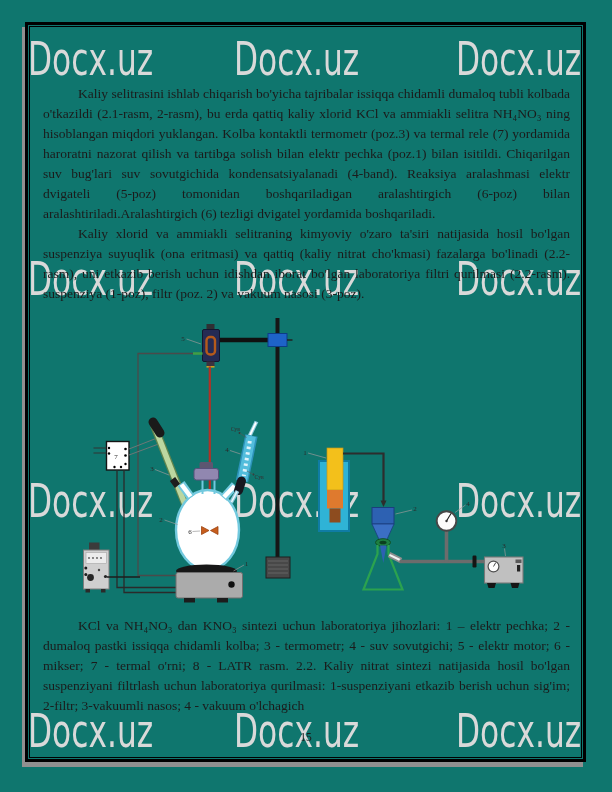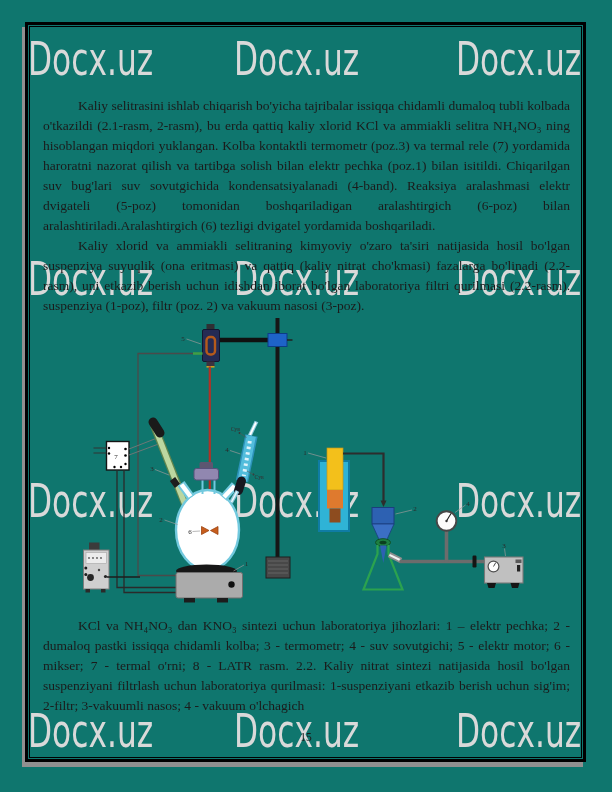--- a/index.html
+++ b/index.html
@@ -19,21 +19,21 @@
     border:3.5px solid #000; z-index:1; box-shadow:-3px 5px 0 #909090;
     pointer-events:none;
   }
   .frame-inner { position:absolute; inset:1px; border:1px solid #000; }
   .doc-title {
     position:absolute; z-index:3; left:43px; width:527px; top:62px;
     text-align:center; font-weight:bold; font-size:14.2px; line-height:18px;
   }
   .body-block {
     position:absolute; z-index:3; left:43px; width:527px; top:84px;
-    font-size:13.5px; line-height:20px; text-align:justify;margin-top:12px;
+    font-size:13.5px; line-height:20px; text-align:justify;
   }
   .body-block p { margin:0; text-indent:35px; }
   .caption-block {
     position:absolute; z-index:3; left:43px; width:527px; top:616px;
     font-size:13.5px; line-height:20px; text-align:justify;
   }
   .caption-block p { margin:0; text-indent:35px; }
   .page-number {
     position:absolute; z-index:3; left:0; width:612px; top:731px;
     text-align:center; font-size:11.5px;

